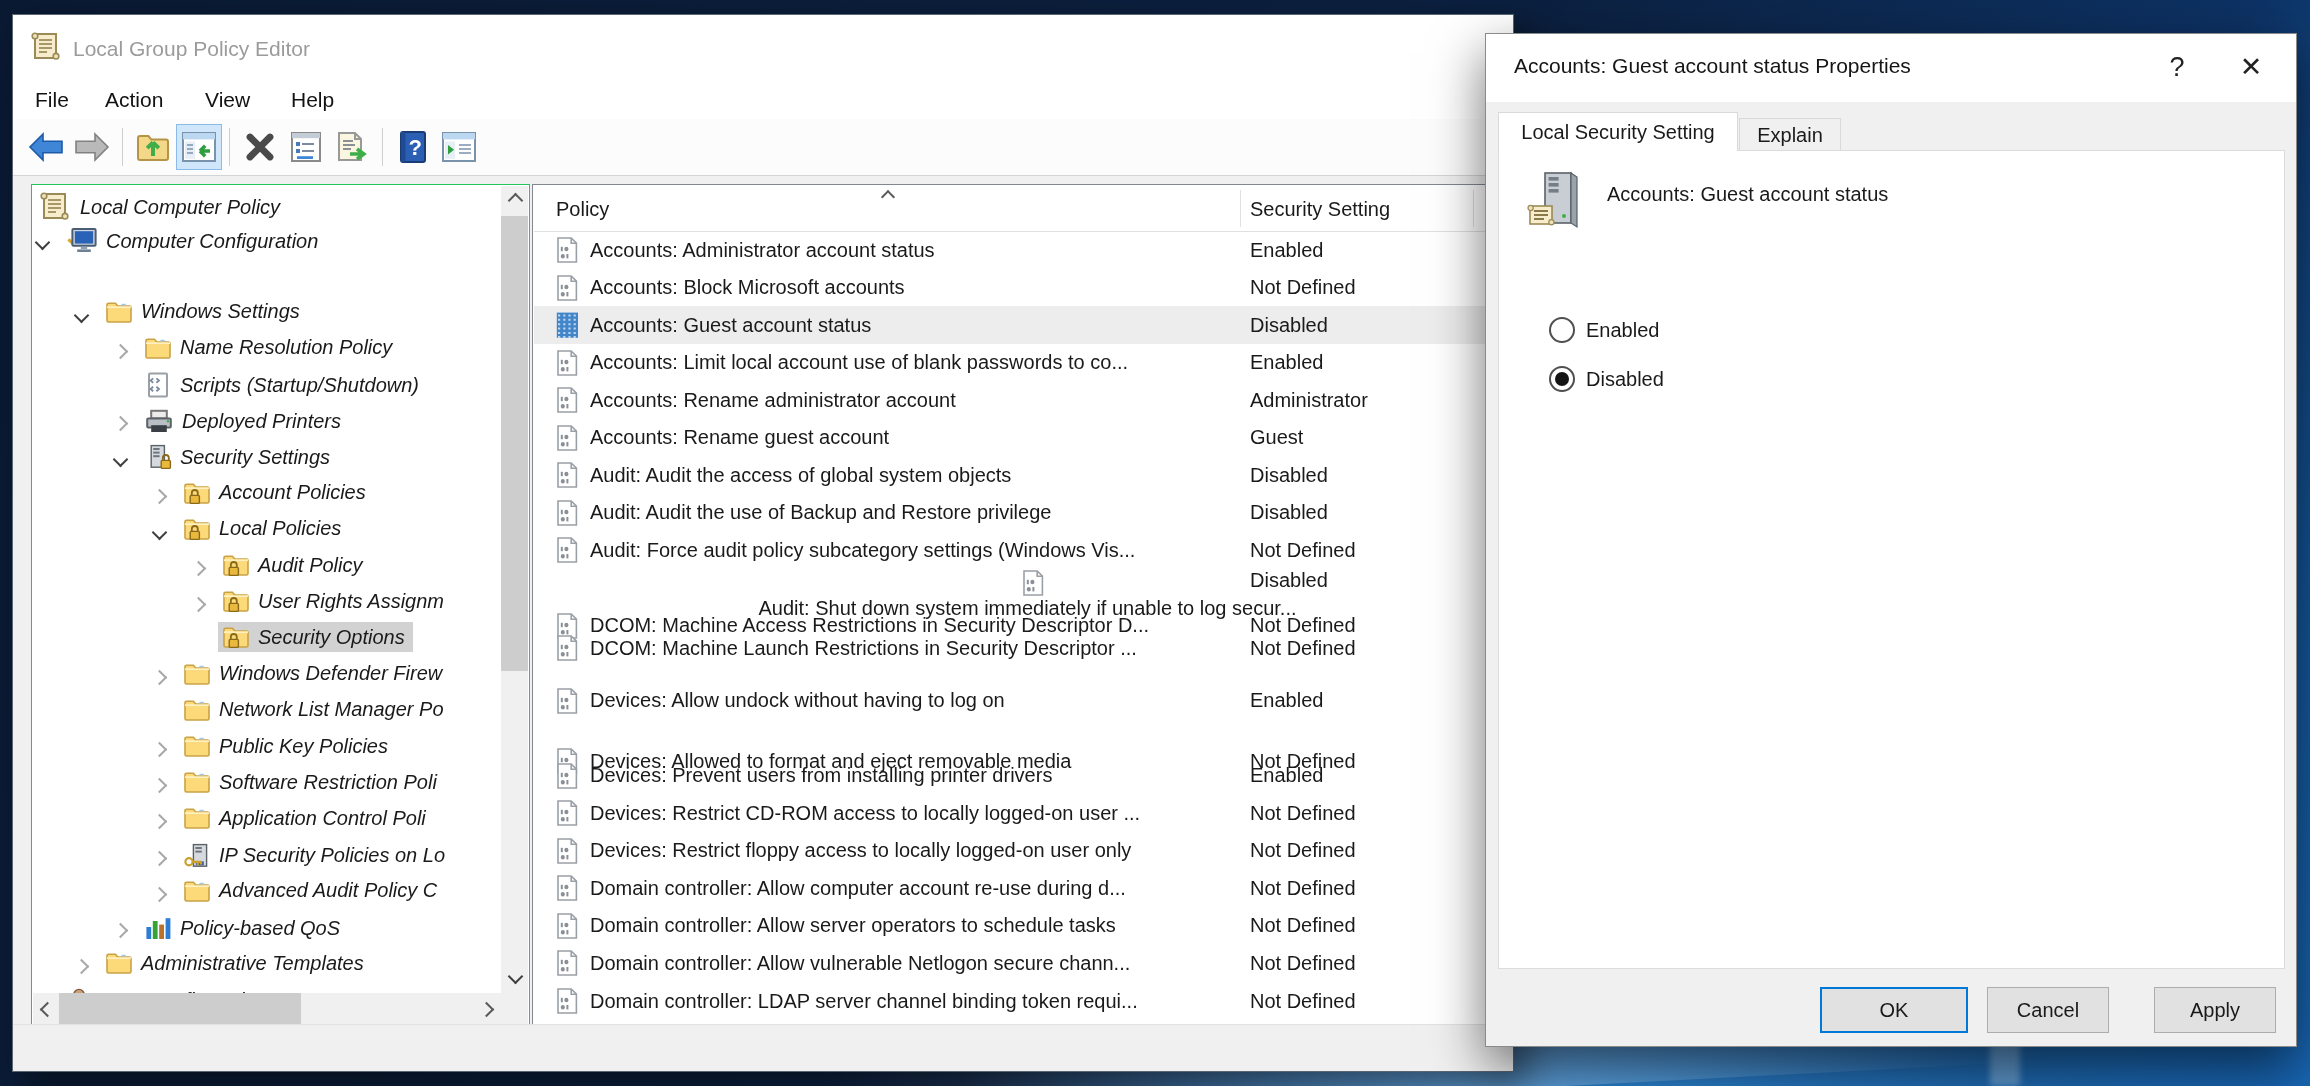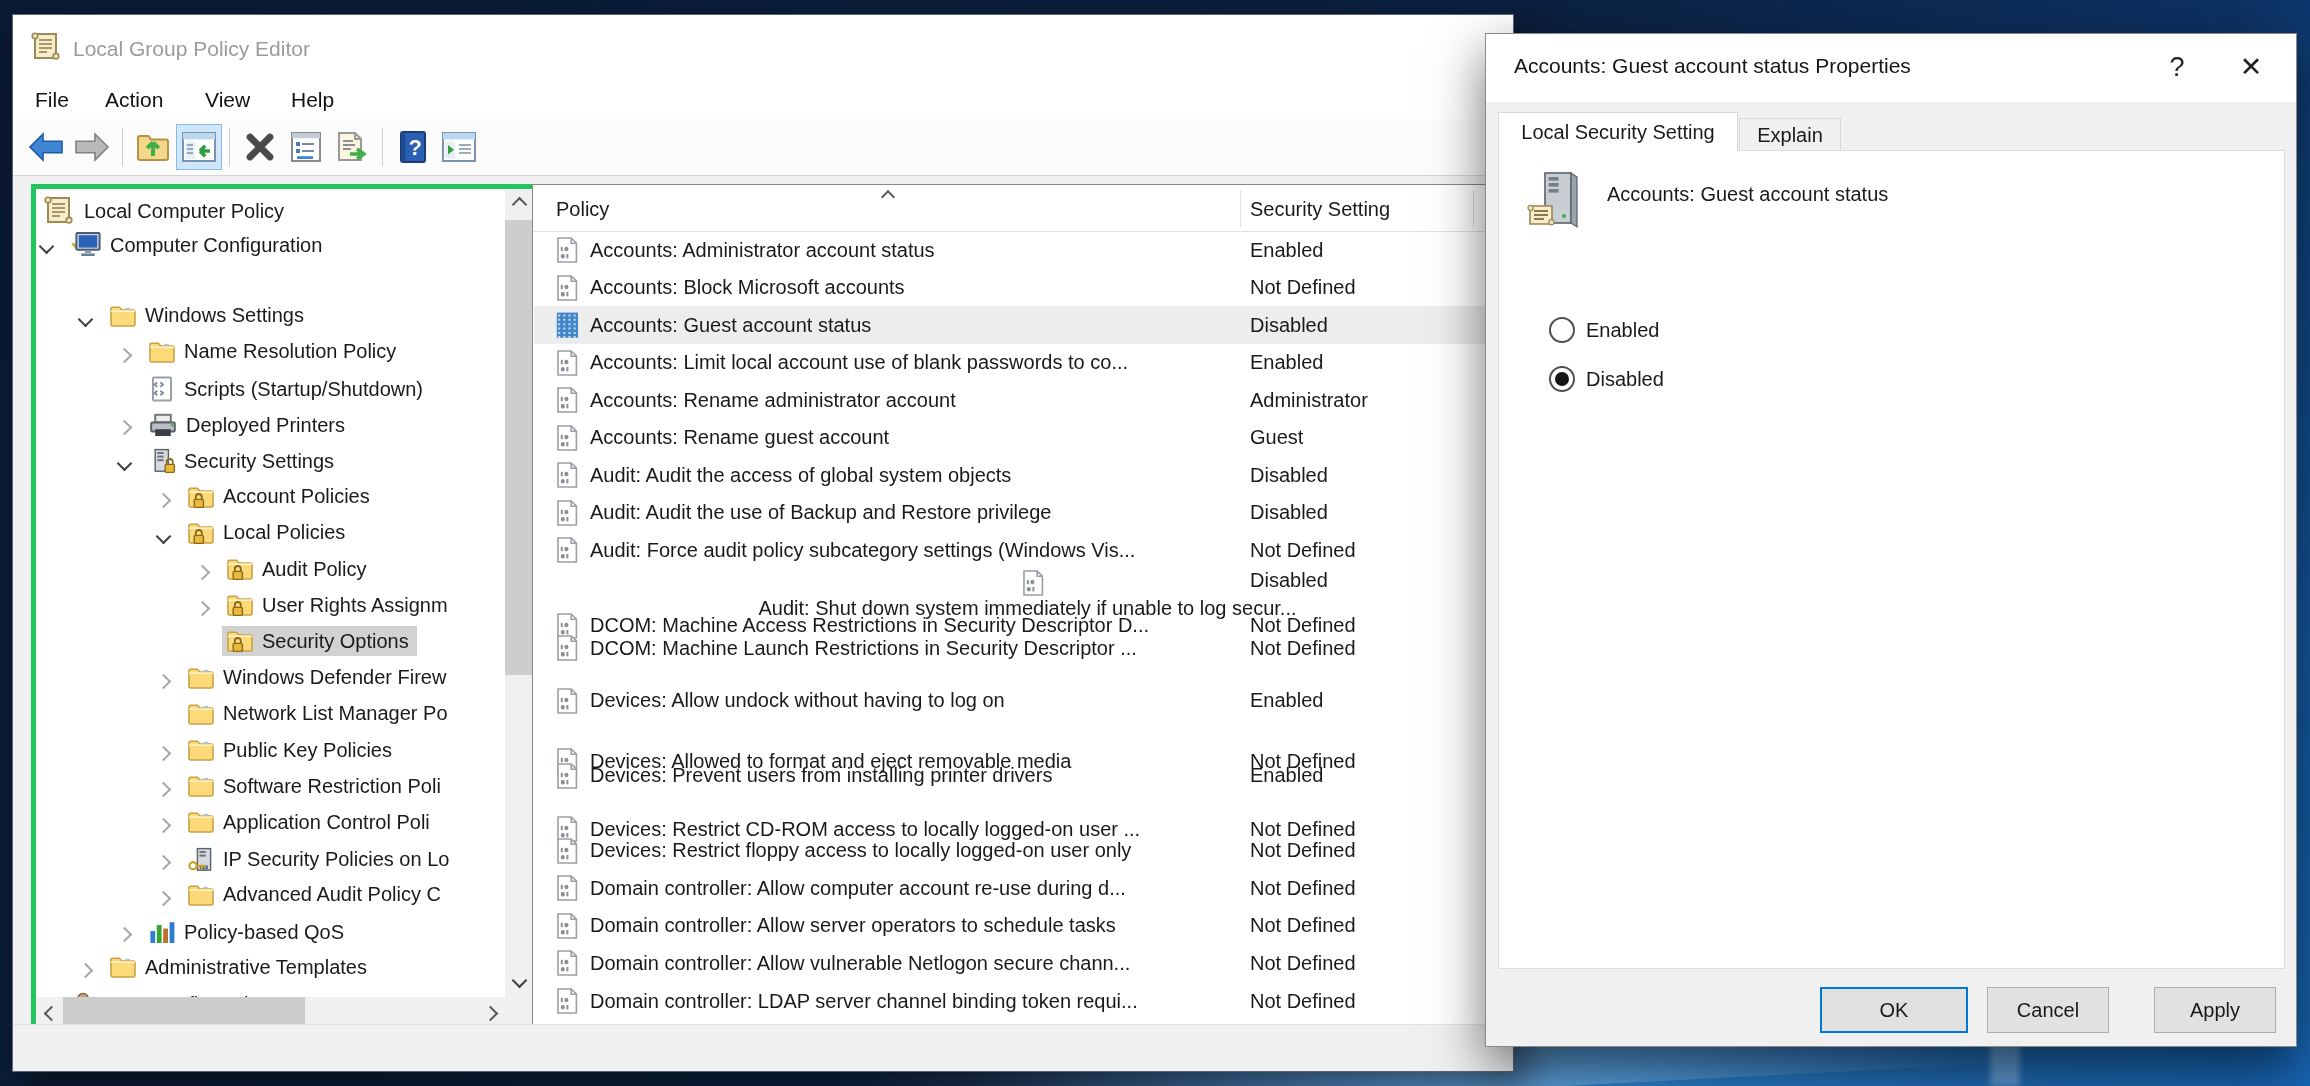--- a/index.html
+++ b/index.html
@@ -26,21 +26,21 @@
     display:flex;align-items:center;padding-left:10px;box-sizing:border-box;}
   .tb-btn{width:46px;height:46px;display:flex;align-items:center;justify-content:center;box-sizing:border-box;}
   .tb-active{background:#cfe6fb;border:1px solid #8bbbe8;}
   .tb-sep{width:1px;height:38px;background:#cfcfcf;margin:0 7px;}
   .tb-ic{display:flex;align-items:center;justify-content:center;}
 
   .content{left:0;top:161px;right:0;bottom:46px;background:#f0f0f0;}
   .statusbar{left:0;right:0;bottom:0;height:46px;background:#f0f0f0;border-top:1px solid #e2e2e2;}
 
   
-  .tree-panel{left:18px;top:8px;width:497px;height:841px;background:#fff;border:5px solid #22c55e;box-sizing:content-box;}
+  .tree-panel{left:18px;top:8px;width:497px;height:841px;background:#fff;border:1px solid #22c55e;box-sizing:content-box;font-style:italic;}
   .tree-rows{position:absolute;left:1px;top:1px;right:28px;bottom:33px;overflow:hidden;}
   .trow{position:absolute;left:0;right:0;height:36px;}
   .tnode{position:absolute;top:0;display:flex;align-items:center;gap:8px;padding:3px 8px 3px 4px;
     white-space:nowrap;font-size:20px;color:#1a1a1a;}
   .tsel{background:#d2d2d2;}
   .cv{position:absolute;width:9px;height:9px;border:solid #a8a8a8;border-width:0 2px 2px 0;}
   .cv-right{transform:rotate(-45deg);}
   .cv-down{border-color:#3f3f3f;transform:rotate(45deg);}
   .cv-up{border-color:#5a5a5a;transform:rotate(-135deg);}
   .cv-left{transform:rotate(135deg);border-color:#5a5a5a;}
@@ -756,21 +756,21 @@
                     <rect x="3.4" y="5.4" width="1" height="2.2"></rect>
                     <rect x="5.2" y="5.4" width="2" height="2.2" rx="1"></rect>
                     <rect x="3.4" y="9" width="2" height="2.2" rx="1"></rect>
                     <rect x="6.2" y="9" width="1" height="2.2"></rect>
                   </g>
                 </svg>
               </span>
               <span class="pol">Devices: Prevent users from installing printer drivers</span>
               <span class="set">Enabled</span>
             </div>
-            <div class="lrow" style="top: 563.25px; margin-top: 16px;">
+            <div class="lrow" style="top: 563.25px;">
               <span class="doc">
                 <svg width="26" height="28" viewBox="0 0 13 14">
                   <path d="M2 1 h6.6 l2.6 2.6 V13 H2 Z" fill="#fff" stroke="#9aa0a6" stroke-width="0.8"></path>
                   <path d="M8.6 1 v2.6 h2.6" fill="none" stroke="#9aa0a6" stroke-width="0.8"></path>
                   <g fill="#8a9096">
                     <rect x="3.4" y="5.4" width="1" height="2.2"></rect>
                     <rect x="5.2" y="5.4" width="2" height="2.2" rx="1"></rect>
                     <rect x="3.4" y="9" width="2" height="2.2" rx="1"></rect>
                     <rect x="6.2" y="9" width="1" height="2.2"></rect>
                   </g>

